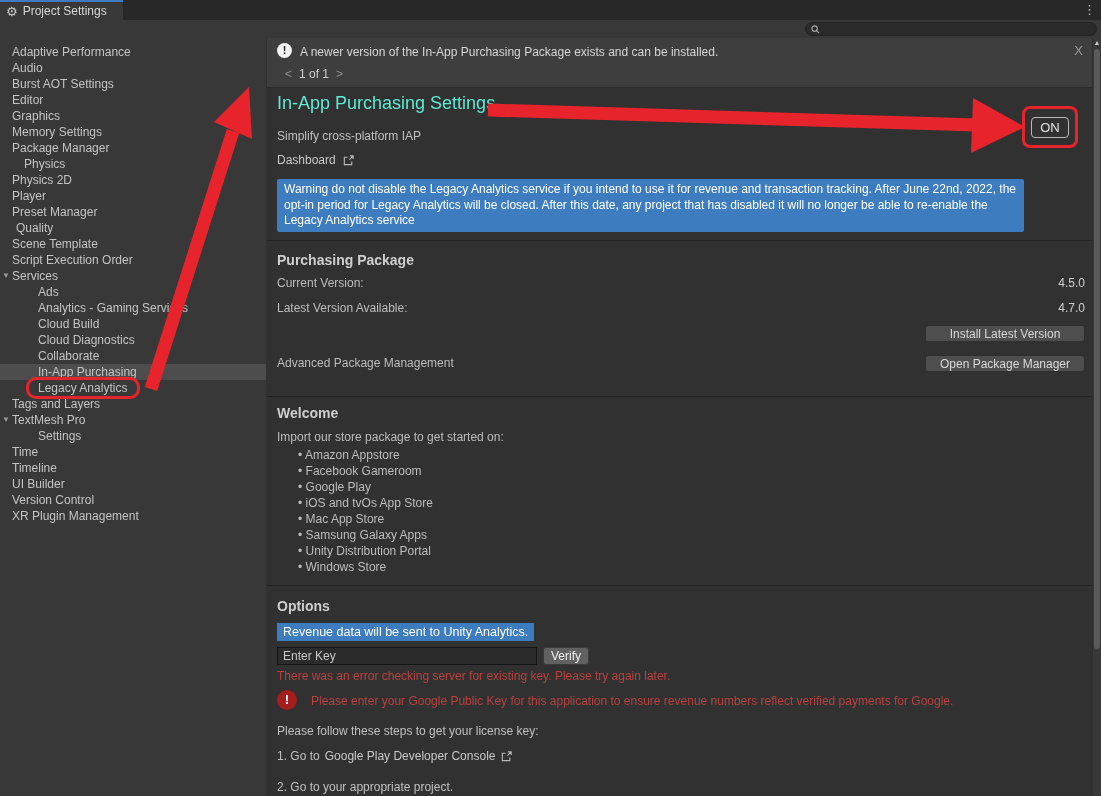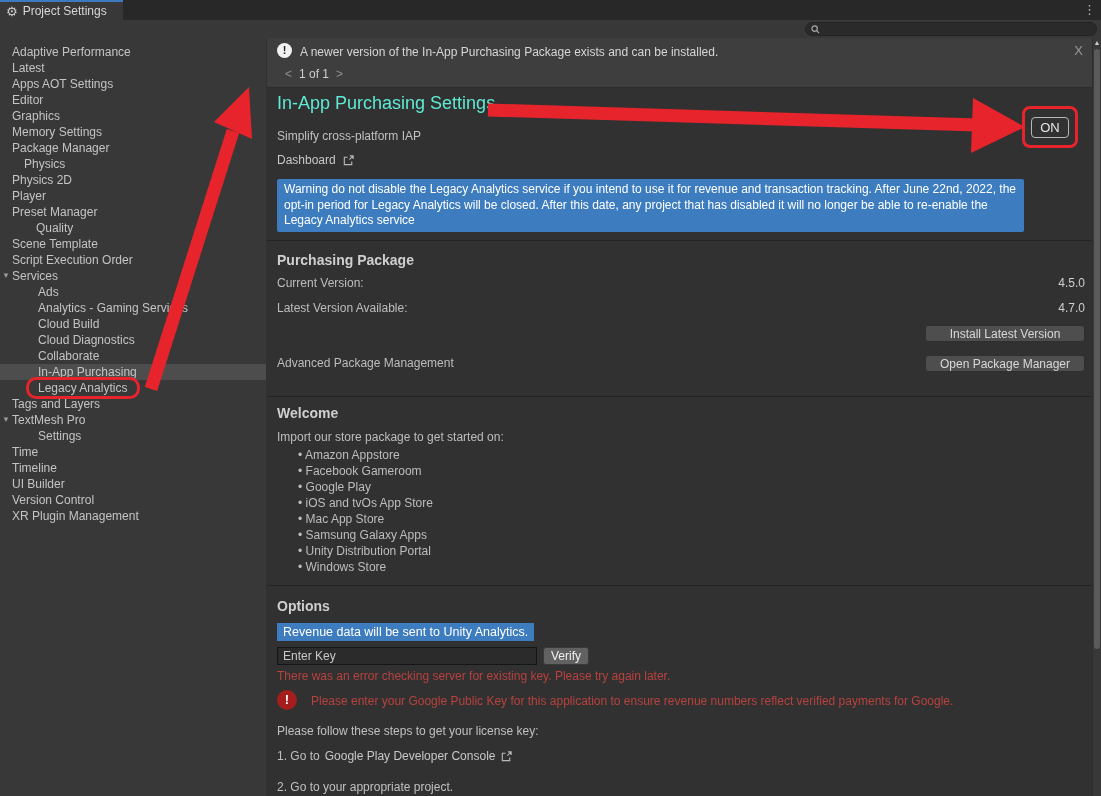--- a/index.html
+++ b/index.html
@@ -113,24 +113,24 @@
     <input placeholder="" style="">
   </div>
 </div>
 
 <div class="sidebar">
   <div>
       <div class="srow">
         <span class="slabel" style="padding-left: 12px;">Adaptive Performance</span>
       </div>
       <div class="srow">
-        <span class="slabel" style="padding-left: 12px;">Latest</span>
-      </div>
-      <div class="srow">
-        <span class="slabel" style="padding-left: 12px;">Apps AOT Settings</span>
+        <span class="slabel" style="padding-left: 12px;">Audio</span>
+      </div>
+      <div class="srow">
+        <span class="slabel" style="padding-left: 12px;">Burst AOT Settings</span>
       </div>
       <div class="srow">
         <span class="slabel" style="padding-left: 12px;">Editor</span>
       </div>
       <div class="srow">
         <span class="slabel" style="padding-left: 12px;">Graphics</span>
       </div>
       <div class="srow">
         <span class="slabel" style="padding-left: 12px;">Memory Settings</span>
       </div>
@@ -143,21 +143,21 @@
       <div class="srow">
         <span class="slabel" style="padding-left: 12px;">Physics 2D</span>
       </div>
       <div class="srow">
         <span class="slabel" style="padding-left: 12px;">Player</span>
       </div>
       <div class="srow">
         <span class="slabel" style="padding-left: 12px;">Preset Manager</span>
       </div>
       <div class="srow">
-        <span class="slabel" style="padding-left: 16px; margin-left: 20px;">Quality</span>
+        <span class="slabel" style="padding-left: 16px;">Quality</span>
       </div>
       <div class="srow">
         <span class="slabel" style="padding-left: 12px;">Scene Template</span>
       </div>
       <div class="srow">
         <span class="slabel" style="padding-left: 12px;">Script Execution Order</span>
       </div>
       <div class="srow">
         <span class="tri">▼</span>
         <span class="slabel" style="padding-left: 12px;">Services</span>

